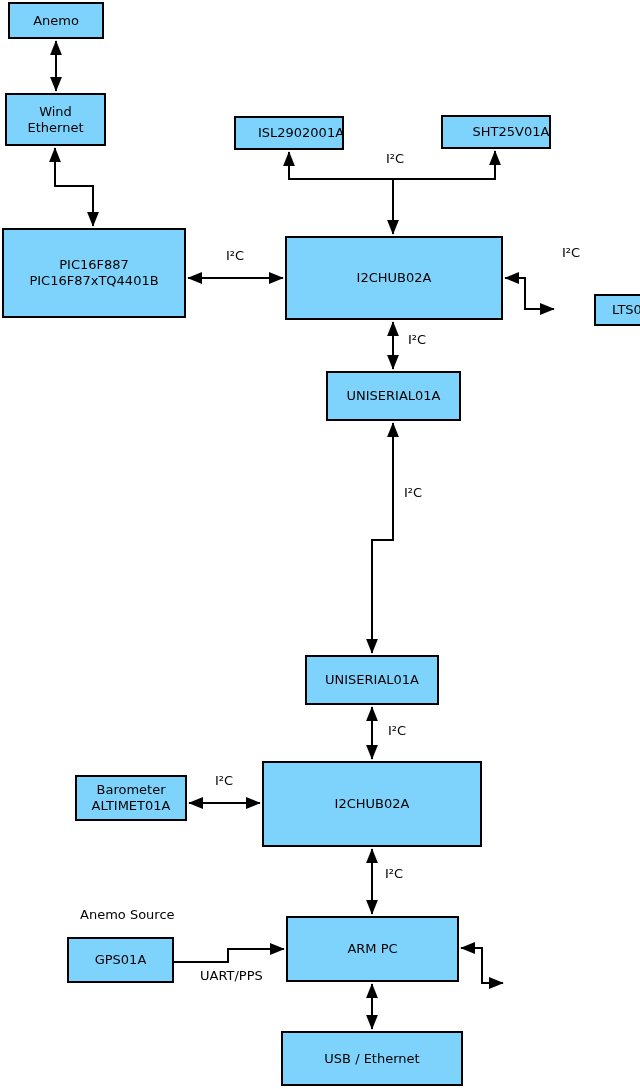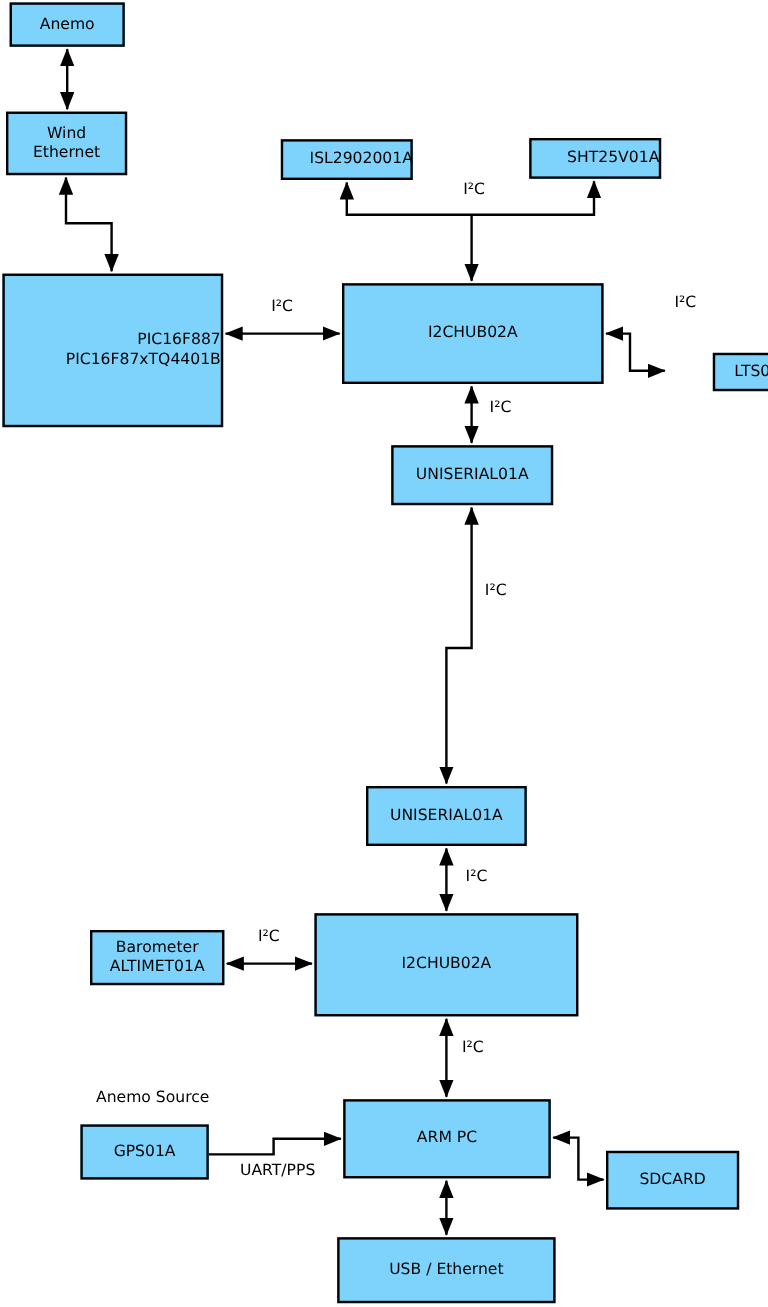--- a/index.html
+++ b/index.html
@@ -37,21 +37,21 @@
     white-space: nowrap;
   }
   .edge-label {
     position: absolute;
     font-size: 13px;
     white-space: nowrap;
   }
   
   #n-anemo      { left: 8px;   top: 2px;    width: 96px;  height: 37px; }
   #n-wind       { left: 5px;   top: 93px;   width: 101px; height: 53px; }
-  #n-pic        { left: 2px;   top: 228px;  width: 184px; height: 128px; align-items: flex-end; }
+  #n-pic        { left: 2px;   top: 228px;  width: 184px; height: 90px; }
   #n-isl        { left: 234px; top: 116px;  width: 110px; height: 34px; padding-left: 24px; }
   #n-sht        { left: 441px; top: 115px;  width: 110px; height: 34px; padding-left: 30px; }
   #n-hub1       { left: 285px; top: 236px;  width: 218px; height: 84px; }
   #n-lts        { left: 556px; top: 294px;  width: 83px;  height: 32px; margin-left: 38px; }
   #n-uniserial1 { left: 326px; top: 371px;  width: 135px; height: 50px; }
   #n-uniserial2 { left: 305px; top: 655px;  width: 134px; height: 50px; }
   #n-barometer  { left: 75px;  top: 775px;  width: 112px; height: 46px; }
   #n-hub2       { left: 262px; top: 761px;  width: 220px; height: 86px; }
   #n-gps        { left: 67px;  top: 937px;  width: 107px; height: 46px; }
   #n-armpc      { left: 286px; top: 916px;  width: 173px; height: 66px; }
@@ -146,23 +146,20 @@
   </div>
 
   <div class="node" id="n-gps">
     <span>GPS01A</span>
   </div>
 
   <div class="node" id="n-armpc">
     <span>ARM PC</span>
   </div>
 
-  <div class="node" id="n-sdcard">
-    <span>SDCARD</span>
-  </div>
 
   <div class="node" id="n-usb">
     <span>USB / Ethernet</span>
   </div>
 
   <span class="edge-label" id="l-i2c-sensors">I²C</span>
   <span class="edge-label" id="l-i2c-pic">I²C</span>
   <span class="edge-label" id="l-i2c-lts">I²C</span>
   <span class="edge-label" id="l-i2c-hub1-uni">I²C</span>
   <span class="edge-label" id="l-i2c-unilink">I²C</span>

